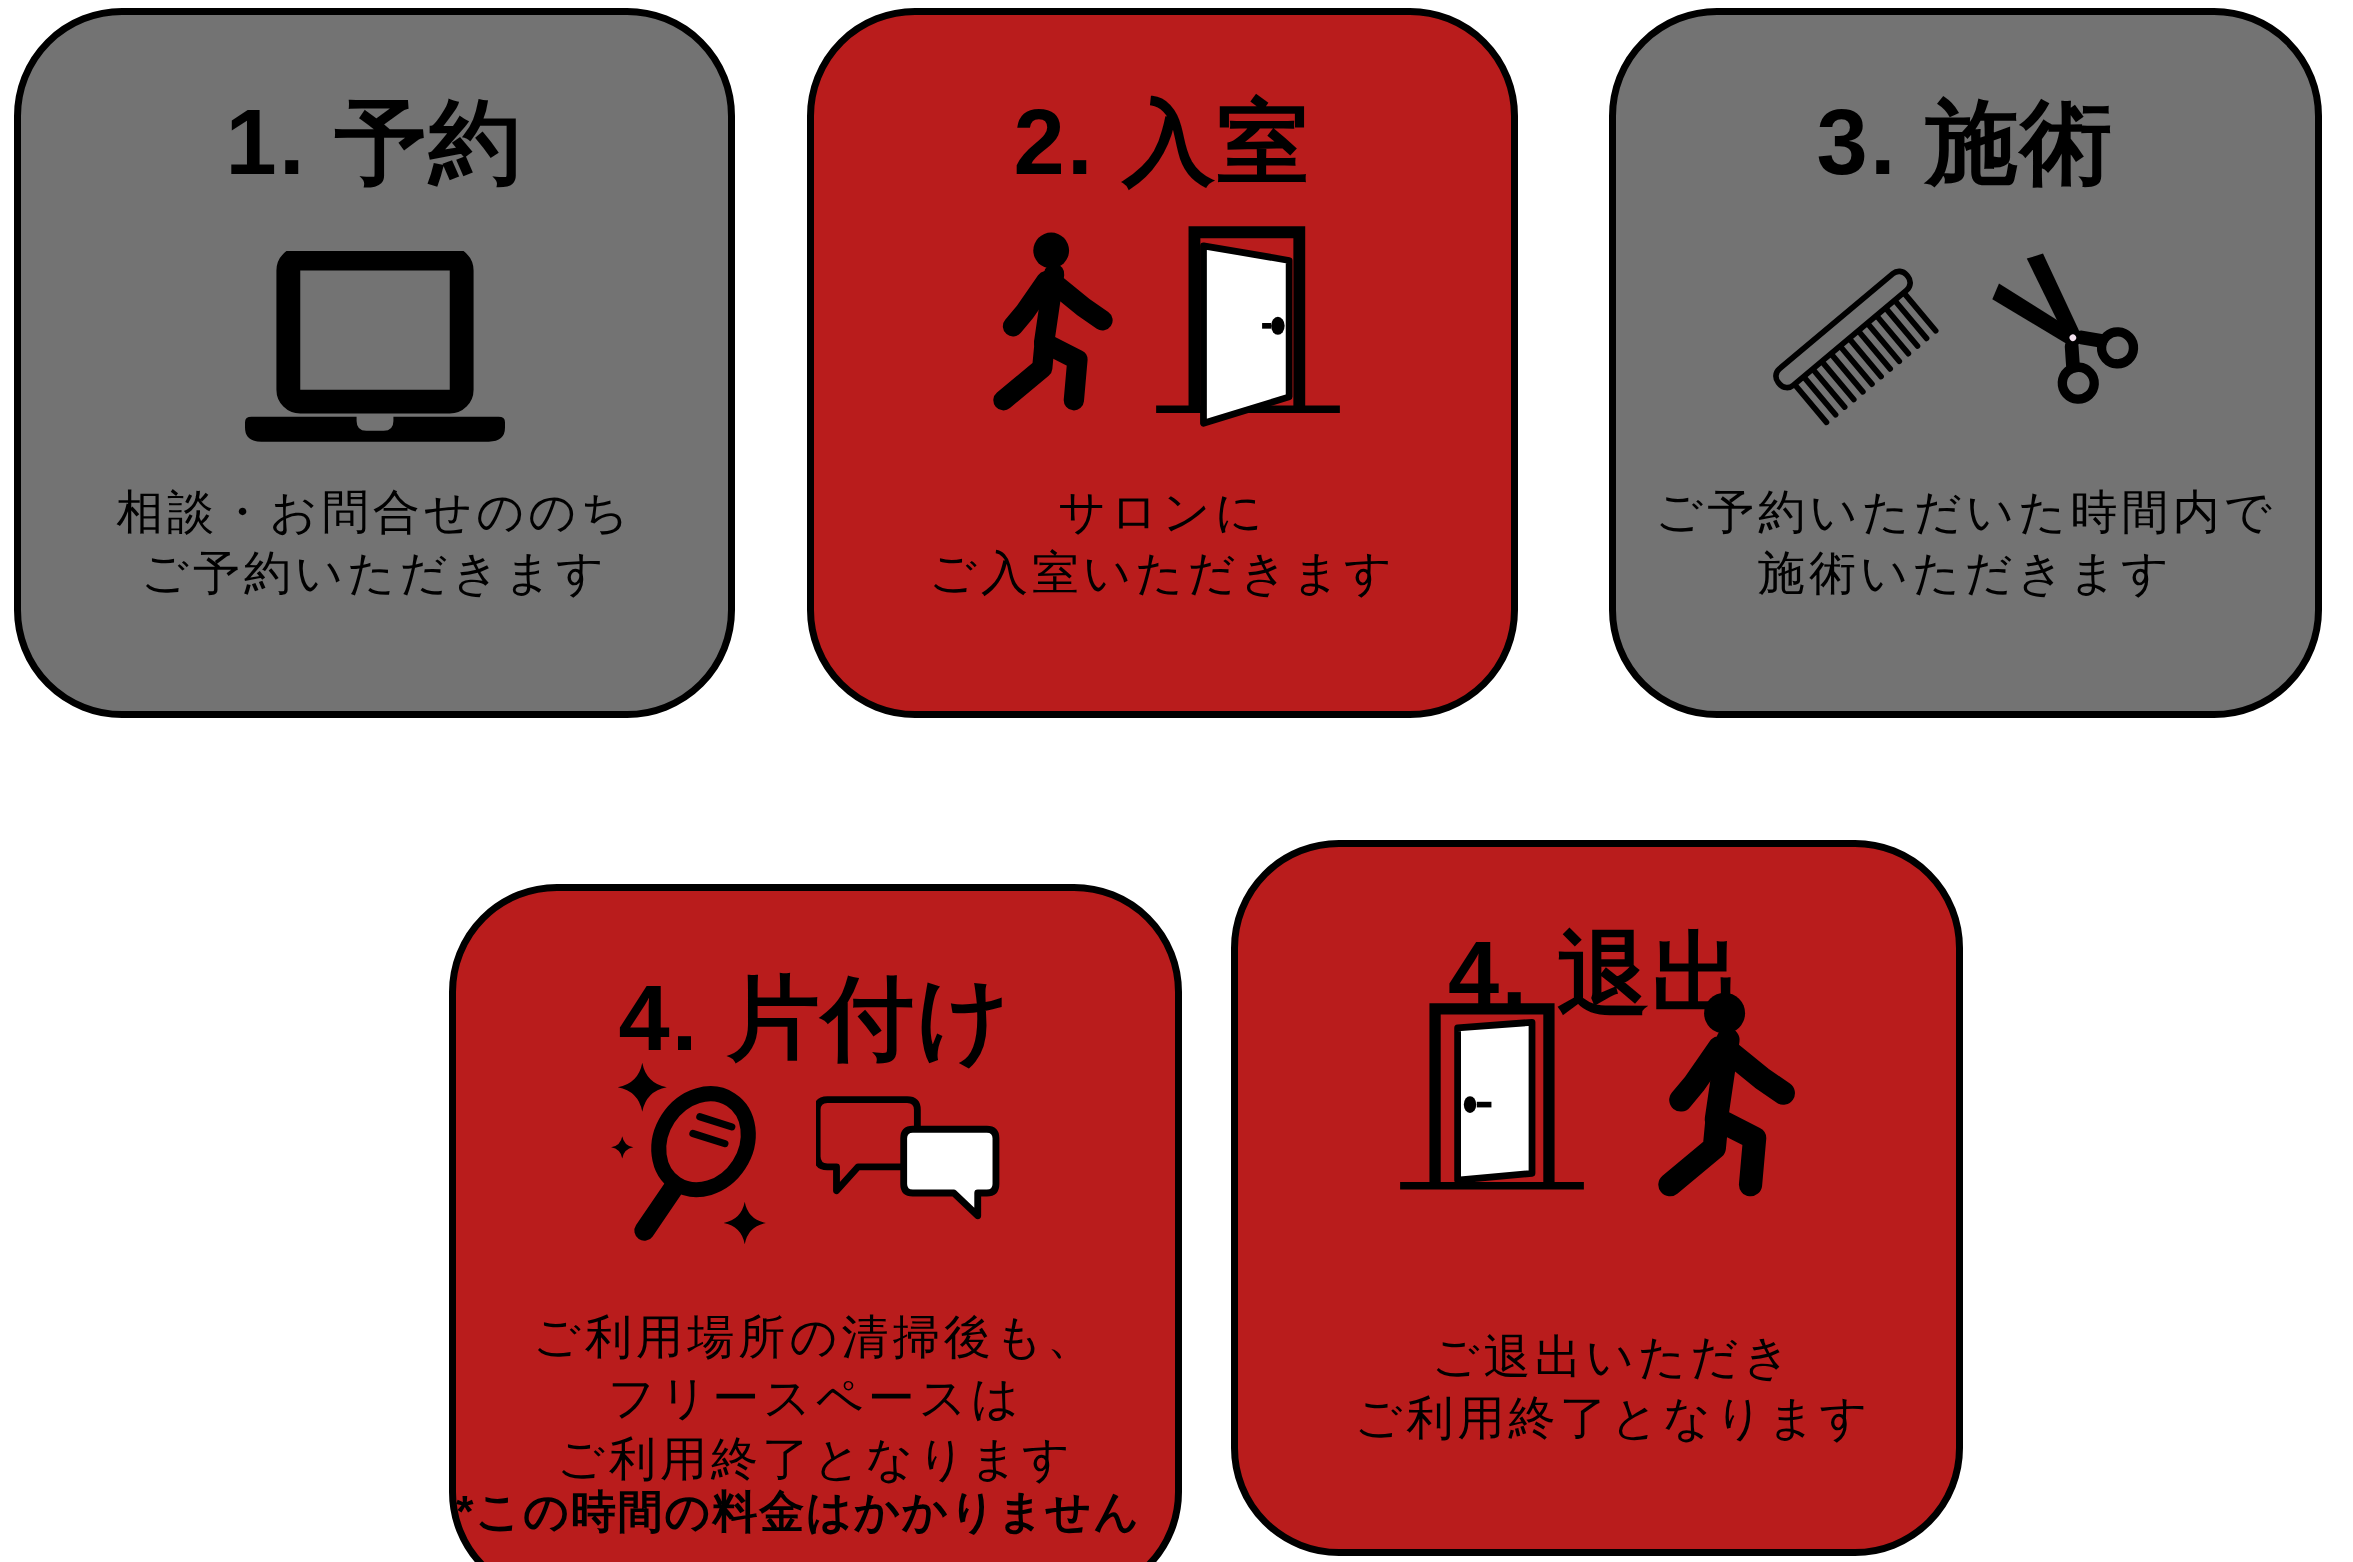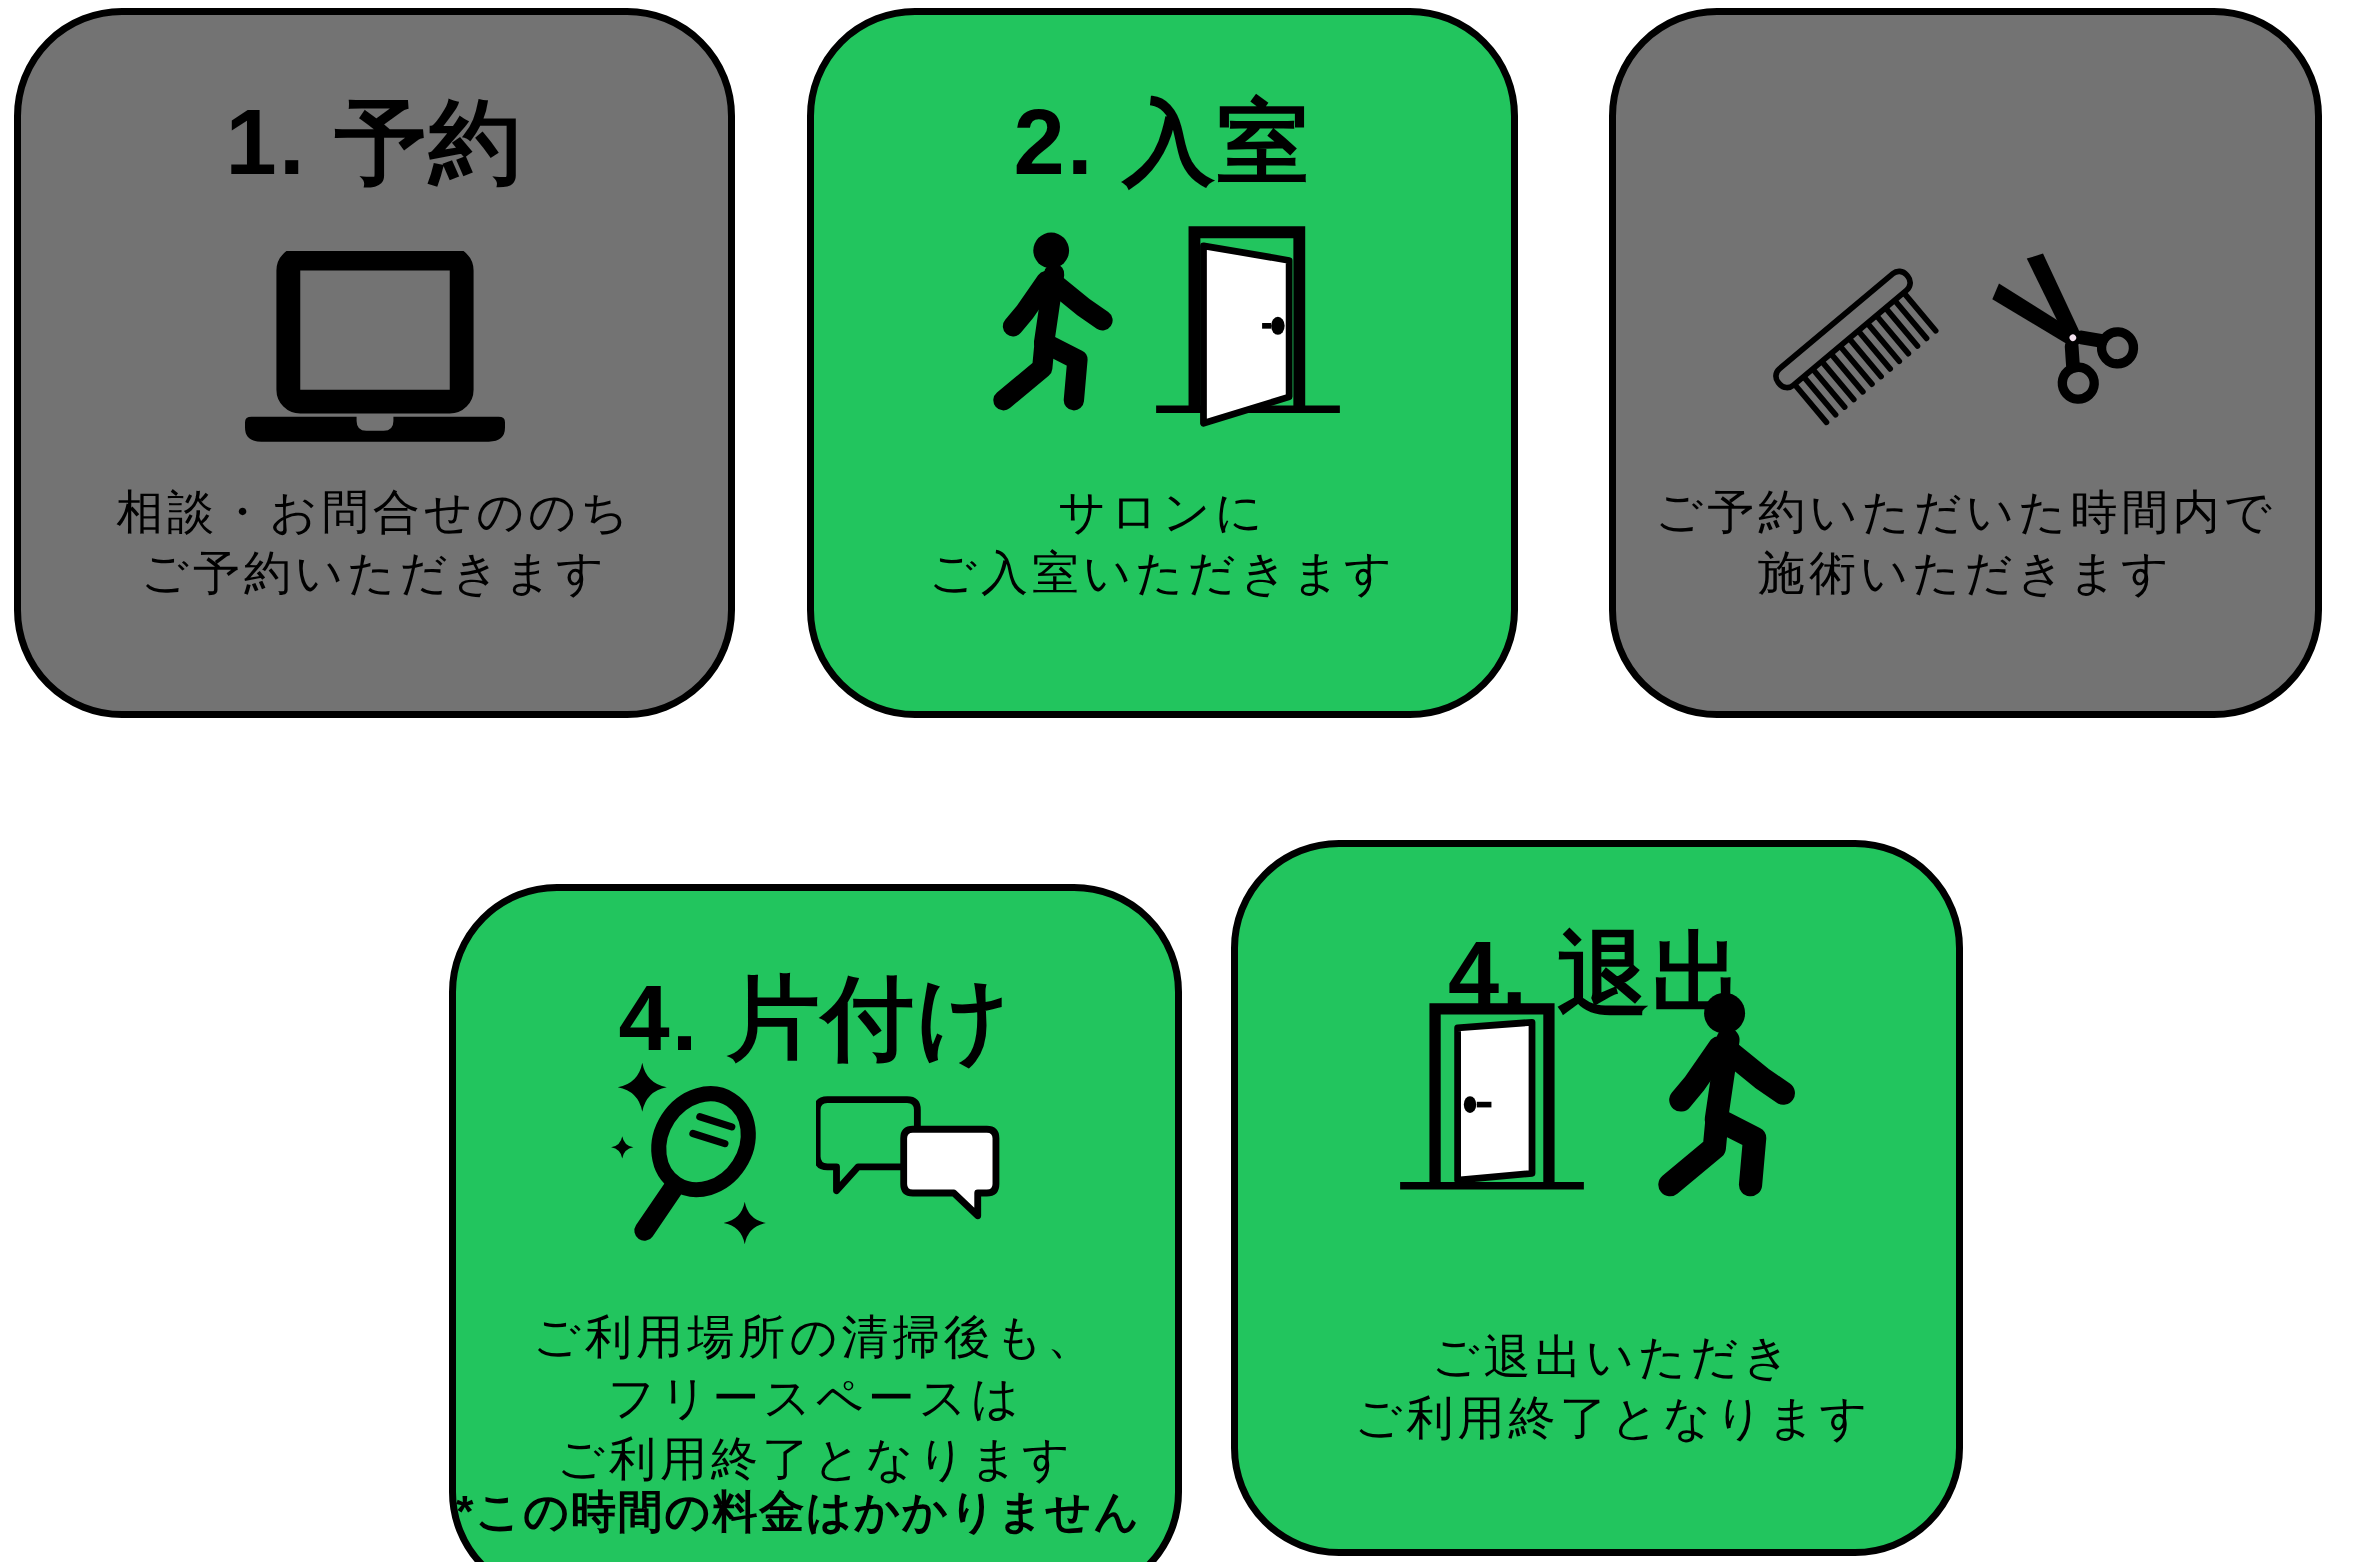--- a/index.html
+++ b/index.html
@@ -1,21 +1,21 @@
 <!DOCTYPE html>
 <html style="font-size:9.4px"><head>
 <meta charset="utf-8">
 <style>
   html,body{margin:0;padding:0;background:#ffffff;}
   .stage{
     position:relative;width:2354px;height:1563px;background:#ffffff;
     font-family:"Liberation Sans","DejaVu Sans",sans-serif;color:#000;overflow:hidden;
   }
   .card{
-    position:absolute;box-sizing:border-box;background:#22c55e;
+    position:absolute;box-sizing:border-box;background:#b91c1c;
     border:7.6px solid #000;border-radius:108px;
   }
   .card.pink{background:#737373;}
   #card1{left:14px;top:8.2px;width:721px;height:710px;}
   #card2{left:807px;top:8.2px;width:711px;height:710px;}
   #card3{left:1609px;top:8.2px;width:713px;height:710px;}
   #card4{left:449px;top:840px;width:733px;height:716px;margin-top:44px;}
   #card5{left:1231px;top:840px;width:732px;height:716px;}
 
   .title{
@@ -87,20 +87,21 @@
         <ellipse cx="218" cy="184" rx="12" ry="16" fill="#000"></ellipse>
       </svg>
     </div>
     <p class="text">
       <span>サロンに</span>
       <span>ご入室いただきます</span>
     </p>
   </section>
 
   <section class="card pink" id="card3">
+    <h2 class="title">3. 施術</h2>
     <div class="icons">
       <svg class="ic" width="181" height="187" viewBox="0 0 320 320">
         <g transform="rotate(-40 160 160)">
           <rect x="12" y="104" width="296" height="38" rx="17" fill="none" stroke="#000" stroke-width="10"></rect>
           <g fill="none" stroke="#000" stroke-width="10" stroke-linecap="round">
             <path d="M32 146 V230"></path>
               <path d="M53 146 V230"></path>
               <path d="M74 146 V230"></path>
             <path d="M95 146 V230"></path>
               <path d="M116 146 V230"></path>

